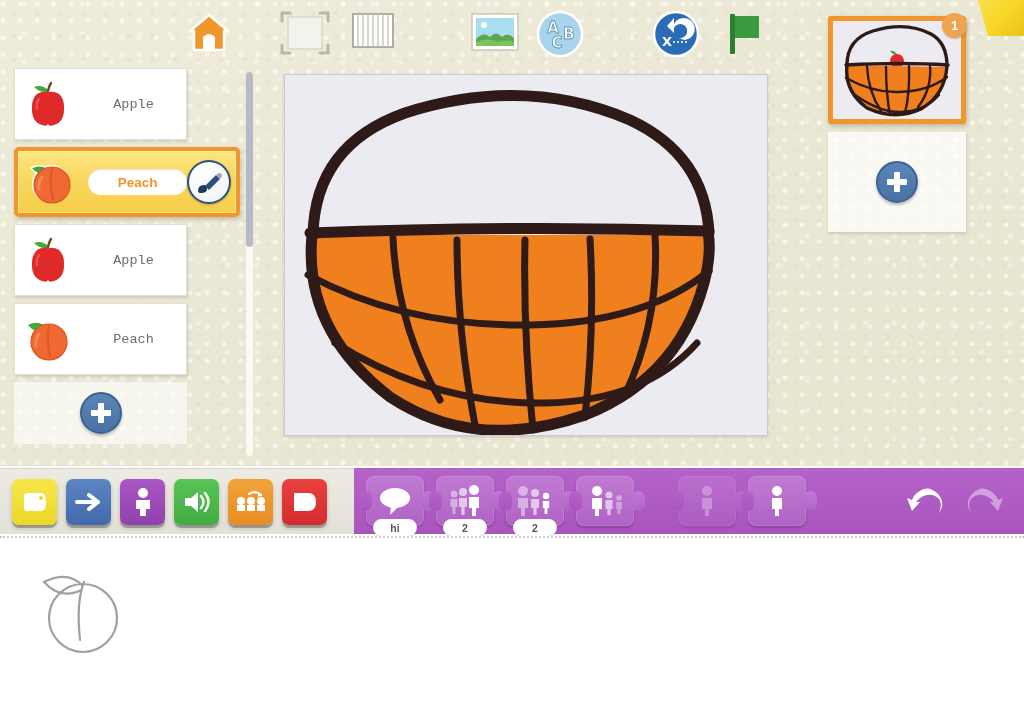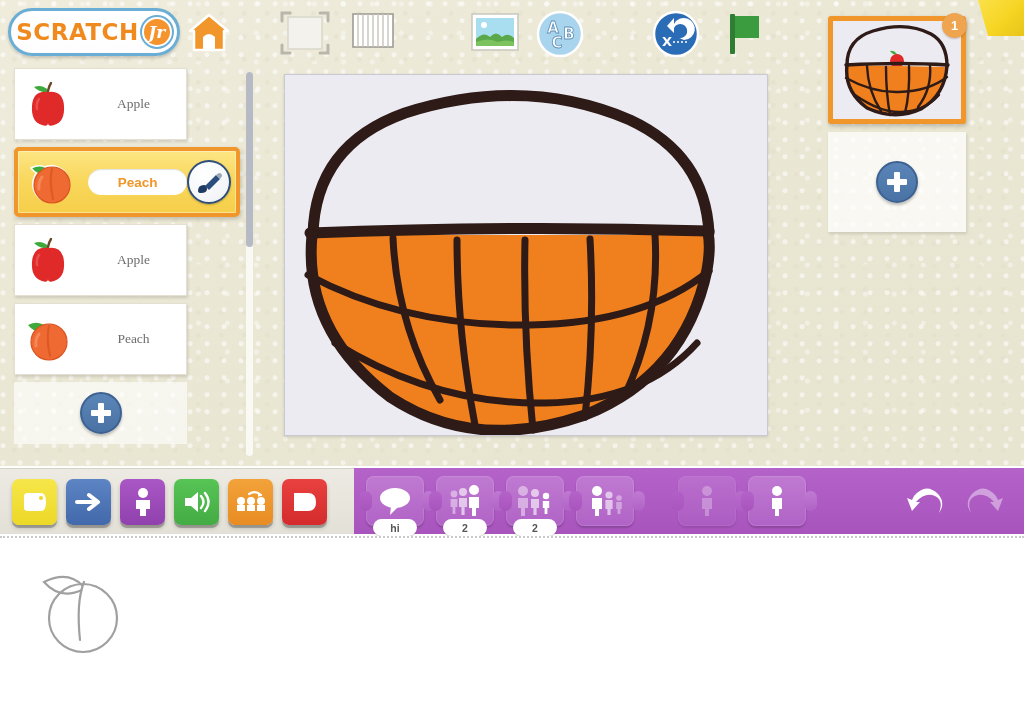--- a/index.html
+++ b/index.html
@@ -77,21 +77,21 @@
   .char-item {
     position: relative; width: 173px; height: 72px; margin-bottom: 7px;
     background: #ffffff;
     border: 1px solid #e3e0d2;
     box-shadow: 1px 2px 3px rgba(0,0,0,.13);
     display: flex; align-items: center; cursor: pointer;
   }
   .char-thumb { width: 66px; height: 66px; flex: 0 0 66px; display:flex; align-items:center; justify-content:center; }
   .char-name {
     flex: 1; font-size: 13.5px; color: #6d6d6d; text-align: center;
-    font-family: Liberation Serif, serif;
+    font-family: Liberation Mono, monospace;
   }
 
   .char-item.selected {
     width: 226px; height: 70px;
     background: linear-gradient(180deg,#fce583 0%,#f9d75c 48%,#f6cf4a 100%);
     border: 4px solid #f0962a;
     border-radius: 5px;
     box-shadow: 0 0 0 1px rgba(255,255,255,.4) inset, 1px 2px 4px rgba(0,0,0,.2);
   }
   .sel-pill {
@@ -238,24 +238,20 @@
 </style>
 </head>
 <body>
 
 <div id="app">
 
   <div class="stage-bg"></div>
 
   <div class="topbar">
 
-    <div class="logo">
-      <span class="logo-text">SCRATCH</span>
-        <span class="logo-jr">Jr</span>
-    </div>
 
     <div class="home-btn">
       <svg width="46" height="46" viewBox="0 0 46 46">
         <path d="M4 22 L23 6 L42 22 L38 22 L38 41 L8 41 L8 22 Z" fill="#f0962a" stroke="#ffffff" stroke-width="2.5" stroke-linejoin="round"></path>
         <path d="M17 41 L17 28 Q23 22 29 28 L29 41 Z" fill="#ffffff"></path>
       </svg>
     </div>
 
     <div class="tool tb-shot">
       <svg width="58" height="50" viewBox="0 0 58 50">

